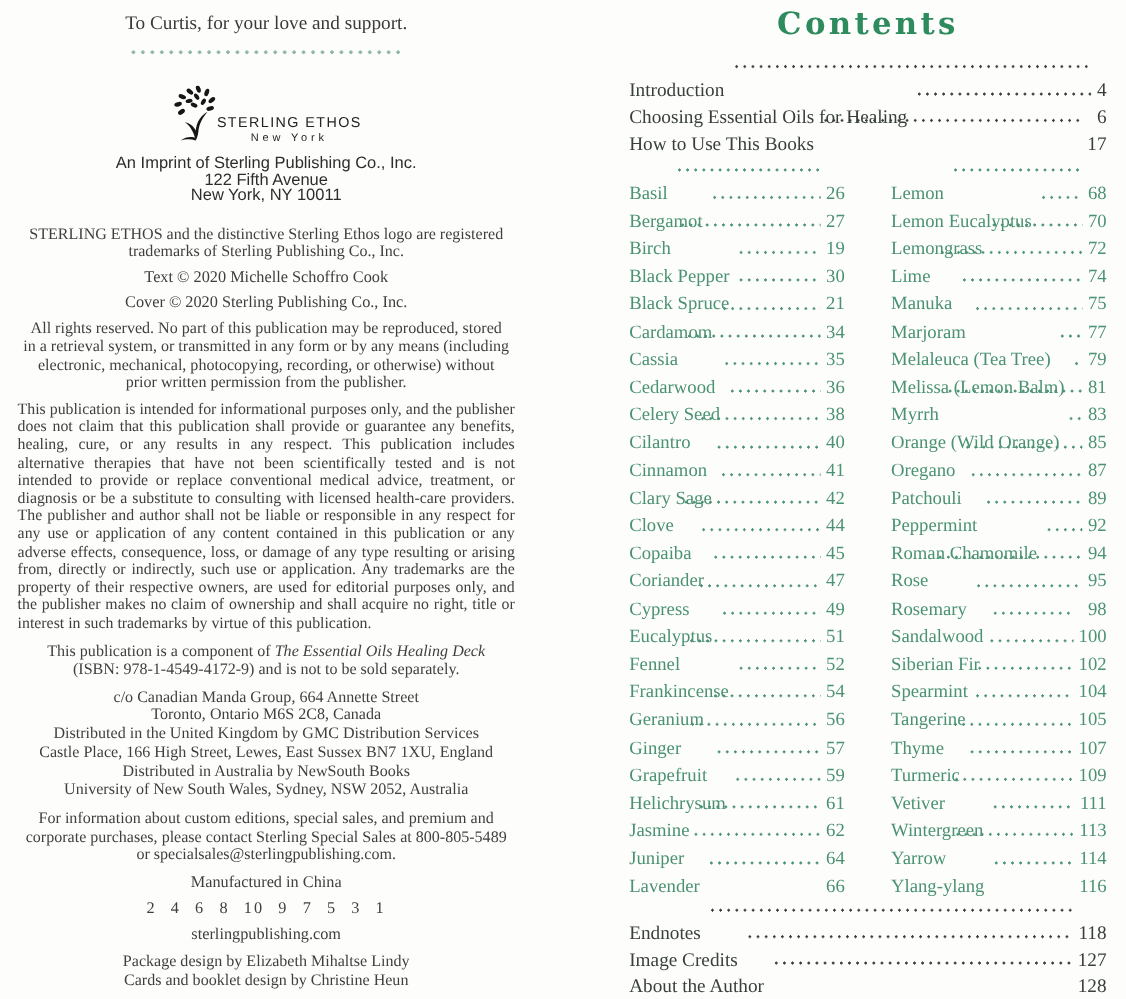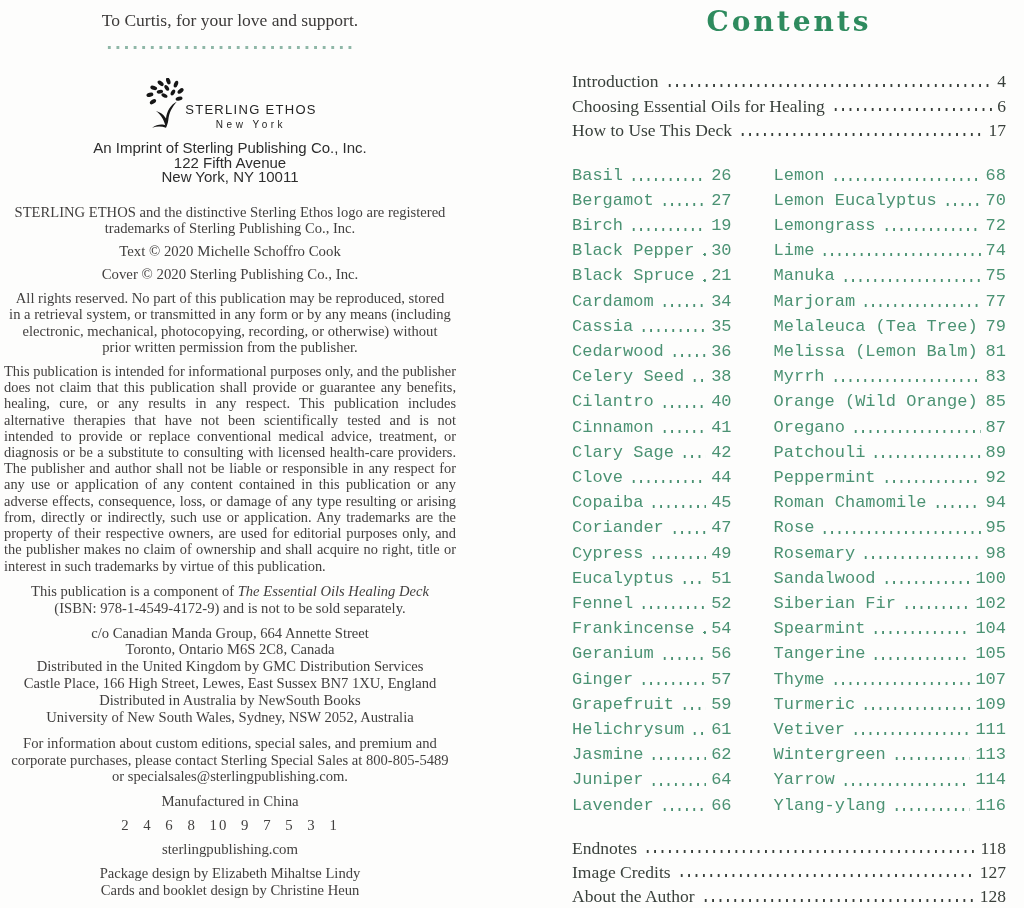--- a/index.html
+++ b/index.html
@@ -8,21 +8,21 @@
     width: 1024px; height: 908px;
     background: #fdfdfc;
     font-family: "Liberation Serif", serif;
     color: #413f3e;
     position: relative;
     overflow: hidden;
   }
 
   
   .left-page {
-    position: absolute; left: 4px; top: 0;
+    position: absolute; left: 16px; top: 0;
     width: 452px; height: 908px;
     text-align: center;
   }
   .dedication { font-size: 17.5px; margin-top: 10px; color: #3c3a39; }
   .dot-divider {
     margin: 14px auto 0; width: 250px; height: 5px;
     background-image: radial-gradient(circle, #8fb7a7 1.5px, transparent 1.6px);
     background-size: 8.6px 5px; background-repeat: repeat-x; background-position: left center;
   }
   .logo-block {
@@ -59,32 +59,32 @@
   .right-page {
     position: absolute; left: 560px; top: 0;
     width: 452px; height: 796px;
     padding: 0 6px 16px 12px;
   }
   .toc-title {
     font-family: "DejaVu Serif", serif;
     font-weight: bold; font-size: 28px; letter-spacing: 3px;
     text-align: center; margin-top: 5px;
   }
-  .toc-row { display: flex; align-items: flex-end; white-space: nowrap; }
+  .toc-row { display: flex; align-items: flex-start; white-space: nowrap; }
   .toc-label { white-space: nowrap; }
   .toc-dots { flex: 1; position: relative; margin: 0 3px 0 5px; }
   .toc-dots::after {
     content: ""; position: absolute; left: 2px; right: 2px; bottom: 7px; height: 3px;
     background-image: radial-gradient(circle, currentColor 1.25px, transparent 1.35px);
     background-size: 7.4px 3px; background-position: left center; background-repeat: repeat-x;
   }
   .toc-page { white-space: nowrap; }
   .front-matter { margin-top: 31px; font-size: 17.5px; color: #39403b; }
   .front-matter .toc-row { line-height: 24.5px; }
-  .oil-columns { display: flex; gap: 42px; margin-top: 20px; font-size: 17px; font-family: Liberation Mono, monospace; }
+  .oil-columns { display: flex; gap: 42px; margin-top: 20px; font-size: 17px; }
   .oil-col { flex: 1; }
   .oil-col .toc-row { line-height: 25.2px; }
   .back-matter { margin-top: 18px; font-size: 17.5px; color: #39403b; }
   .back-matter .toc-row { line-height: 24.3px; }
 </style>
 </head>
 <body>
 
 <div class="left-page">
 
@@ -176,21 +176,21 @@
         <span class="toc-page">4</span>
       </div>
 
       <div class="toc-row">
         <span class="toc-label">Choosing Essential Oils for Healing</span>
         <span class="toc-dots"></span>
         <span class="toc-page">6</span>
       </div>
 
       <div class="toc-row">
-        <span class="toc-label">How to Use This Deck</span>
+        <span class="toc-label">How to Use This Books</span>
         <span class="toc-dots"></span>
         <span class="toc-page">17</span>
       </div>
     </div>
 
   <div class="oil-columns" style="color:#4b9273;">
     <div class="oil-col">
 
         <div class="toc-row">
           <span class="toc-label">Basil</span>

